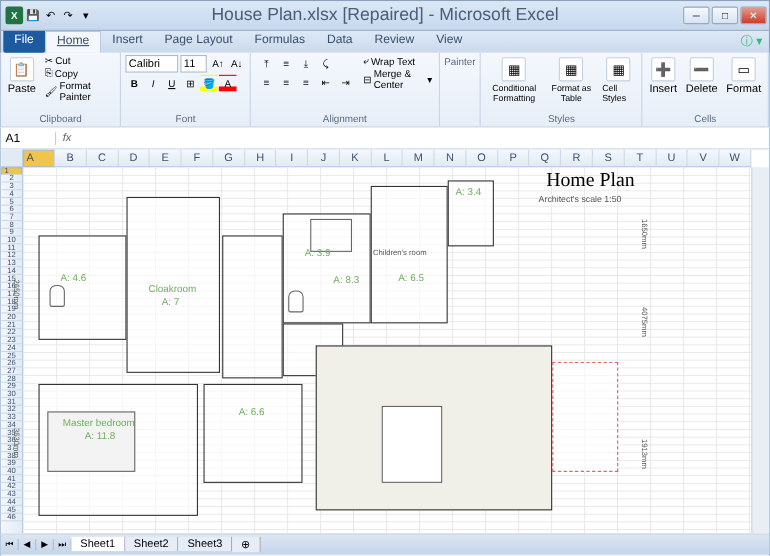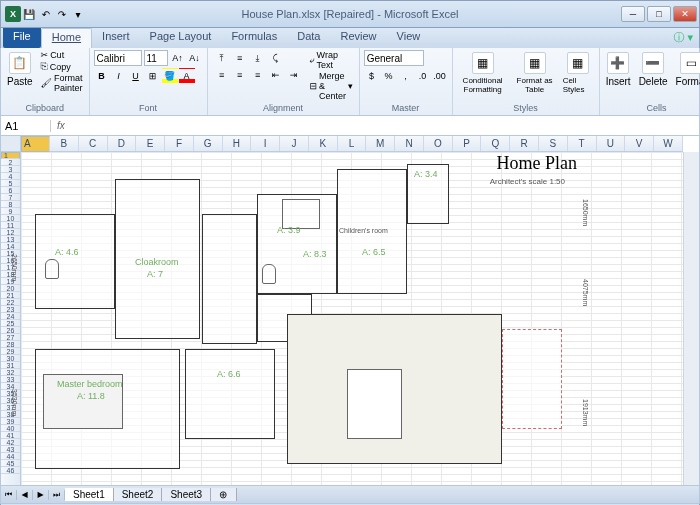--- a/index.html
+++ b/index.html
@@ -1,20 +1,20 @@
 <!DOCTYPE html>
 <html><head>
 <meta charset="utf-8">
 <style>
 * { margin: 0; padding: 0; box-sizing: border-box; font-family: "Segoe UI", Tahoma, sans-serif; }
 body { width: 700px; height: 505px; background: #fff; overflow: hidden; font-size: 11px; }
 .titlebar { height: 28px; background: linear-gradient(#dce8f5,#c4d8ed); display: flex; align-items: center; border: 1px solid #8ba0bc; position: relative; }
 .qat { display: flex; gap: 2px; padding: 0 4px; align-items: center; }
 .qat .ic { width: 14px; height: 14px; display: flex; align-items: center; justify-content: center; font-size: 10px; }
-.title { position: absolute; left: 50%; transform: translateX(-50%); font-size: 11px; color: #4a5d78; }
+.title { position: absolute; left: 50%; transform: translateX(-50%); font-size: 16px; color: #4a5d78; }
 .winctl { position: absolute; right: 2px; display: flex; gap: 2px; }
 .winctl div { width: 24px; height: 16px; background: linear-gradient(#f6f9fd,#d7e4f3); border: 1px solid #9ab; border-radius: 2px; display: flex; align-items: center; justify-content: center; font-size: 9px; }
 .tabs { height: 20px; background: linear-gradient(#dde9f6,#cad9ec); display: flex; border-left: 1px solid #8ba0bc; border-right: 1px solid #8ba0bc; }
 .tabs .tab { padding: 2px 10px; font-size: 11px; color: #3b4f6b; cursor: pointer; }
 .tabs .tab.file { background: #1e5aa0; color: #fff; border-radius: 0 0 2px 2px; margin-left: 2px; }
 .tabs .tab.active { background: #f4f8fd; border: 1px solid #b6c8de; border-bottom: none; border-radius: 2px 2px 0 0; text-decoration: underline; }
 .ribbon { height: 68px; background: linear-gradient(#f4f8fd,#e7eef7); border: 1px solid #b6c8de; border-top: none; display: flex; font-size: 10px; }
 .group { border-right: 1px solid #c7d5e7; padding: 2px 4px; display: flex; flex-direction: column; justify-content: space-between; }
 .group-body { display: flex; gap: 4px; align-items: flex-start; flex: 1; }
 .group-label { text-align: center; font-size: 9px; color: #5a6b82; padding-top: 1px; }
@@ -144,31 +144,21 @@
           </div>
       </div>
       <div class="stack">
         <div>⤶ <span>Wrap Text</span></div>
         <div>⊟ <span>Merge &amp; Center</span> ▾</div>
       </div>
     </div>
     <div class="group-label">Alignment</div>
   </div>
   <div class="group">
-    <div class="group-body" style="flex-direction:column;gap:2px">
-      <div class="sel" style="width:60px">General</div>
-      <div class="btnrow">
-          <div class="b">$</div>
-          <div class="b">%</div>
-          <div class="b">,</div>
-          <div class="b">.0</div>
-          <div class="b">.00</div>
-        </div>
-    </div>
-    <div class="group-label">Master</div>
+    <div class="group-label">Painter</div>
   </div>
   <div class="group">
     <div class="group-body">
       <div class="bigbtn">
           <div class="ic">▦</div>
           <span style="font-size:8px;width:48px;text-align:center">Conditional Formatting</span>
         </div>
       <div class="bigbtn">
           <div class="ic">▦</div>
           <span style="font-size:8px;width:40px;text-align:center">Format as Table</span>

